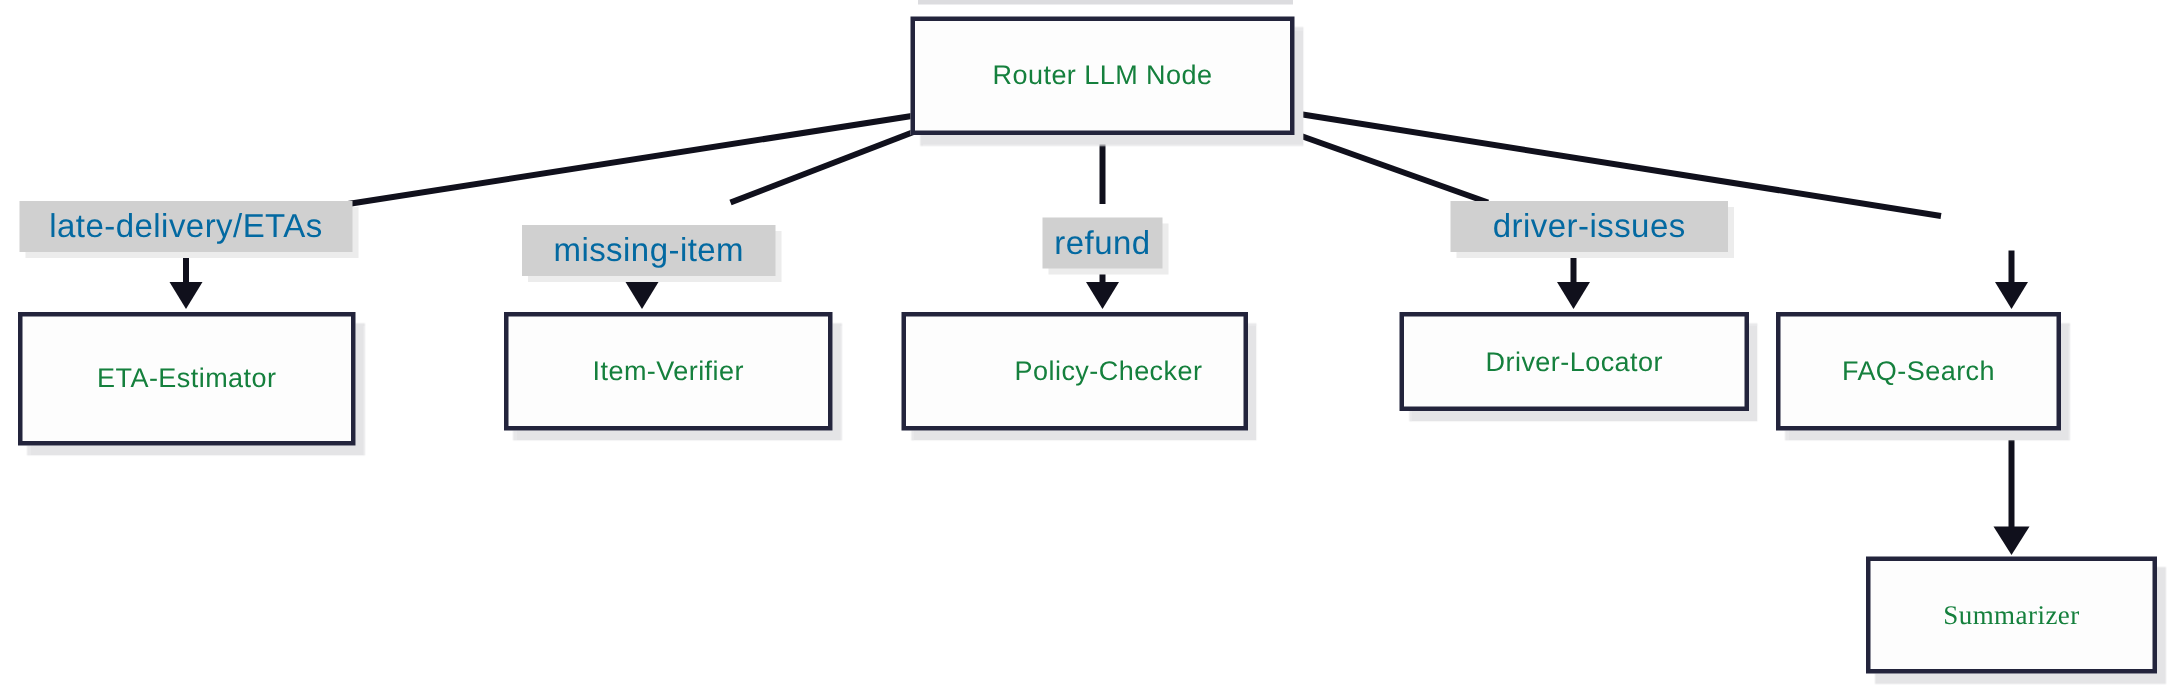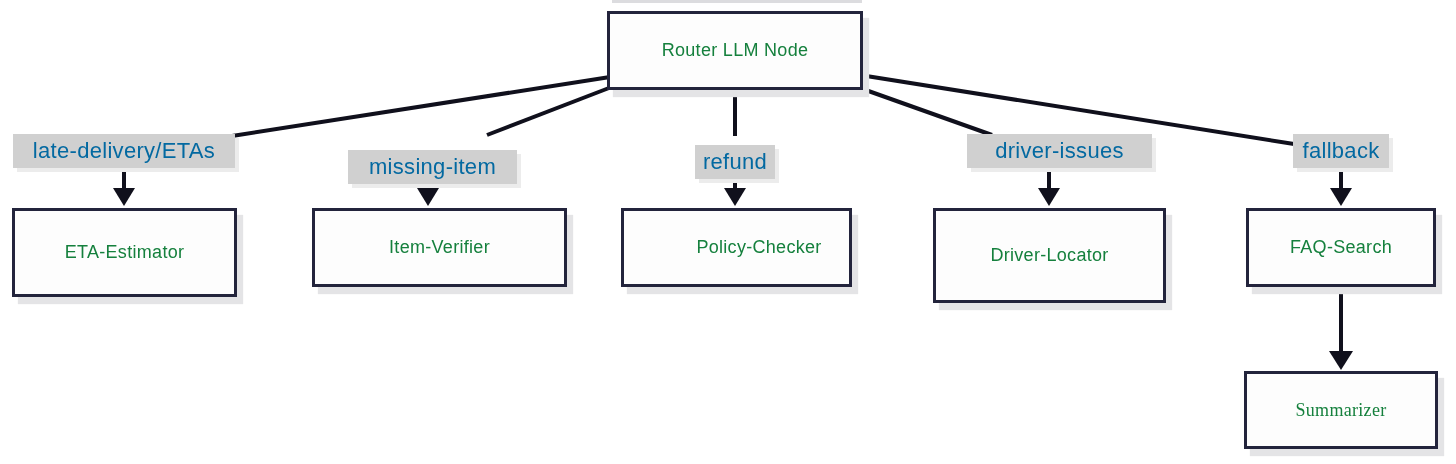--- a/index.html
+++ b/index.html
@@ -111,37 +111,34 @@
   </div>
   <div class="route-label" style="left:348px; width:169px;margin-top:16px;">
     <span>missing-item</span>
   </div>
   <div class="route-label" style="left:695px; width:80px;margin-top:11px;">
     <span>refund</span>
   </div>
   <div class="route-label" style="left:967px; width:185px;">
     <span>driver-issues</span>
   </div>
-  <div class="route-label" style="left:1293px; width:96px;">
-    <span>fallback</span>
-  </div>
 
   <div class="node" style="left:12px; top:208px; width:225px; height:89px;">
     <span>ETA-Estimator</span>
   </div>
-  <div class="node" style="left:312px; top:208px; width:255px; height:79px;">
+  <div class="node" style="left:336px; top:208px; width:219px; height:79px;">
     <span>Item-Verifier</span>
   </div>
-  <div class="node" style="left:621px; top:208px; width:231px; height:79px;padding-left:45px;">
+  <div class="node" style="left:601px; top:208px; width:231px; height:79px;padding-left:45px;">
     <span>Policy-Checker</span>
   </div>
-  <div class="node" style="left:933px; top:208px; width:233px; height:95px;">
+  <div class="node" style="left:933px; top:208px; width:233px; height:66px;">
     <span>Driver-Locator</span>
   </div>
-  <div class="node" style="left:1246px; top:208px; width:190px; height:79px;">
+  <div class="node" style="left:1184px; top:208px; width:190px; height:79px;">
     <span>FAQ-Search</span>
   </div>
 
   <div class="node" style="left:1244px; top:371px; width:194px; height:78px;font-family:Liberation Serif, serif;">
     <span>Summarizer</span>
   </div>
 
 </div>
 
 </body></html>

